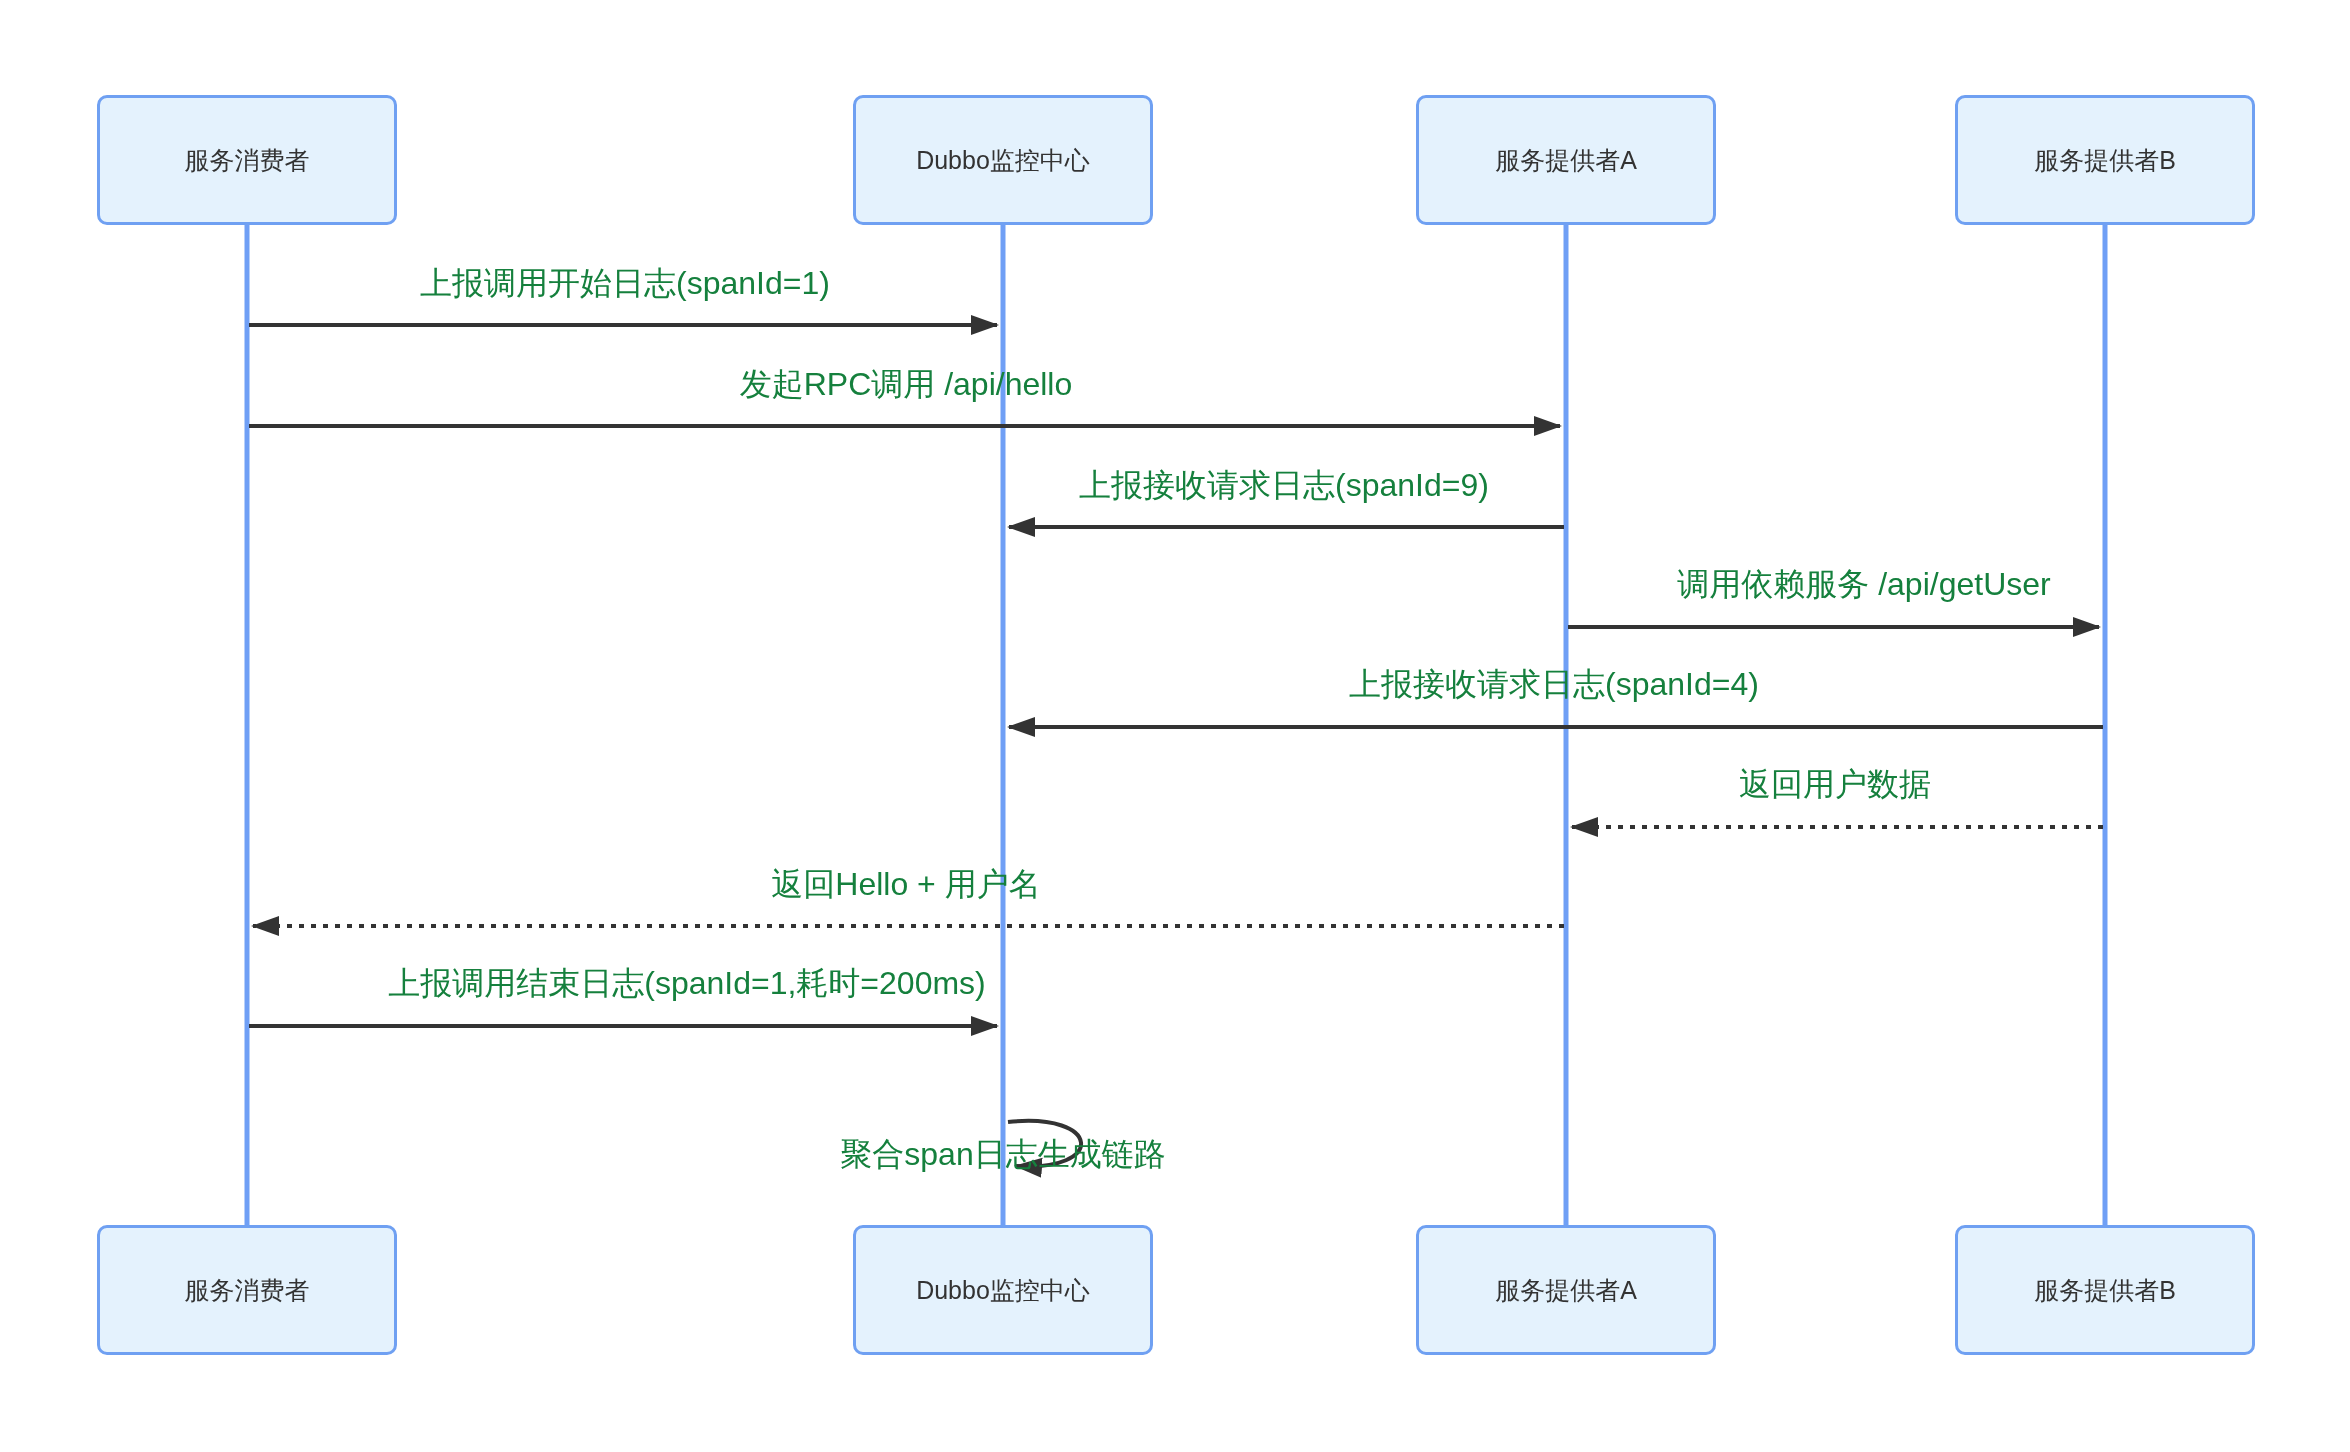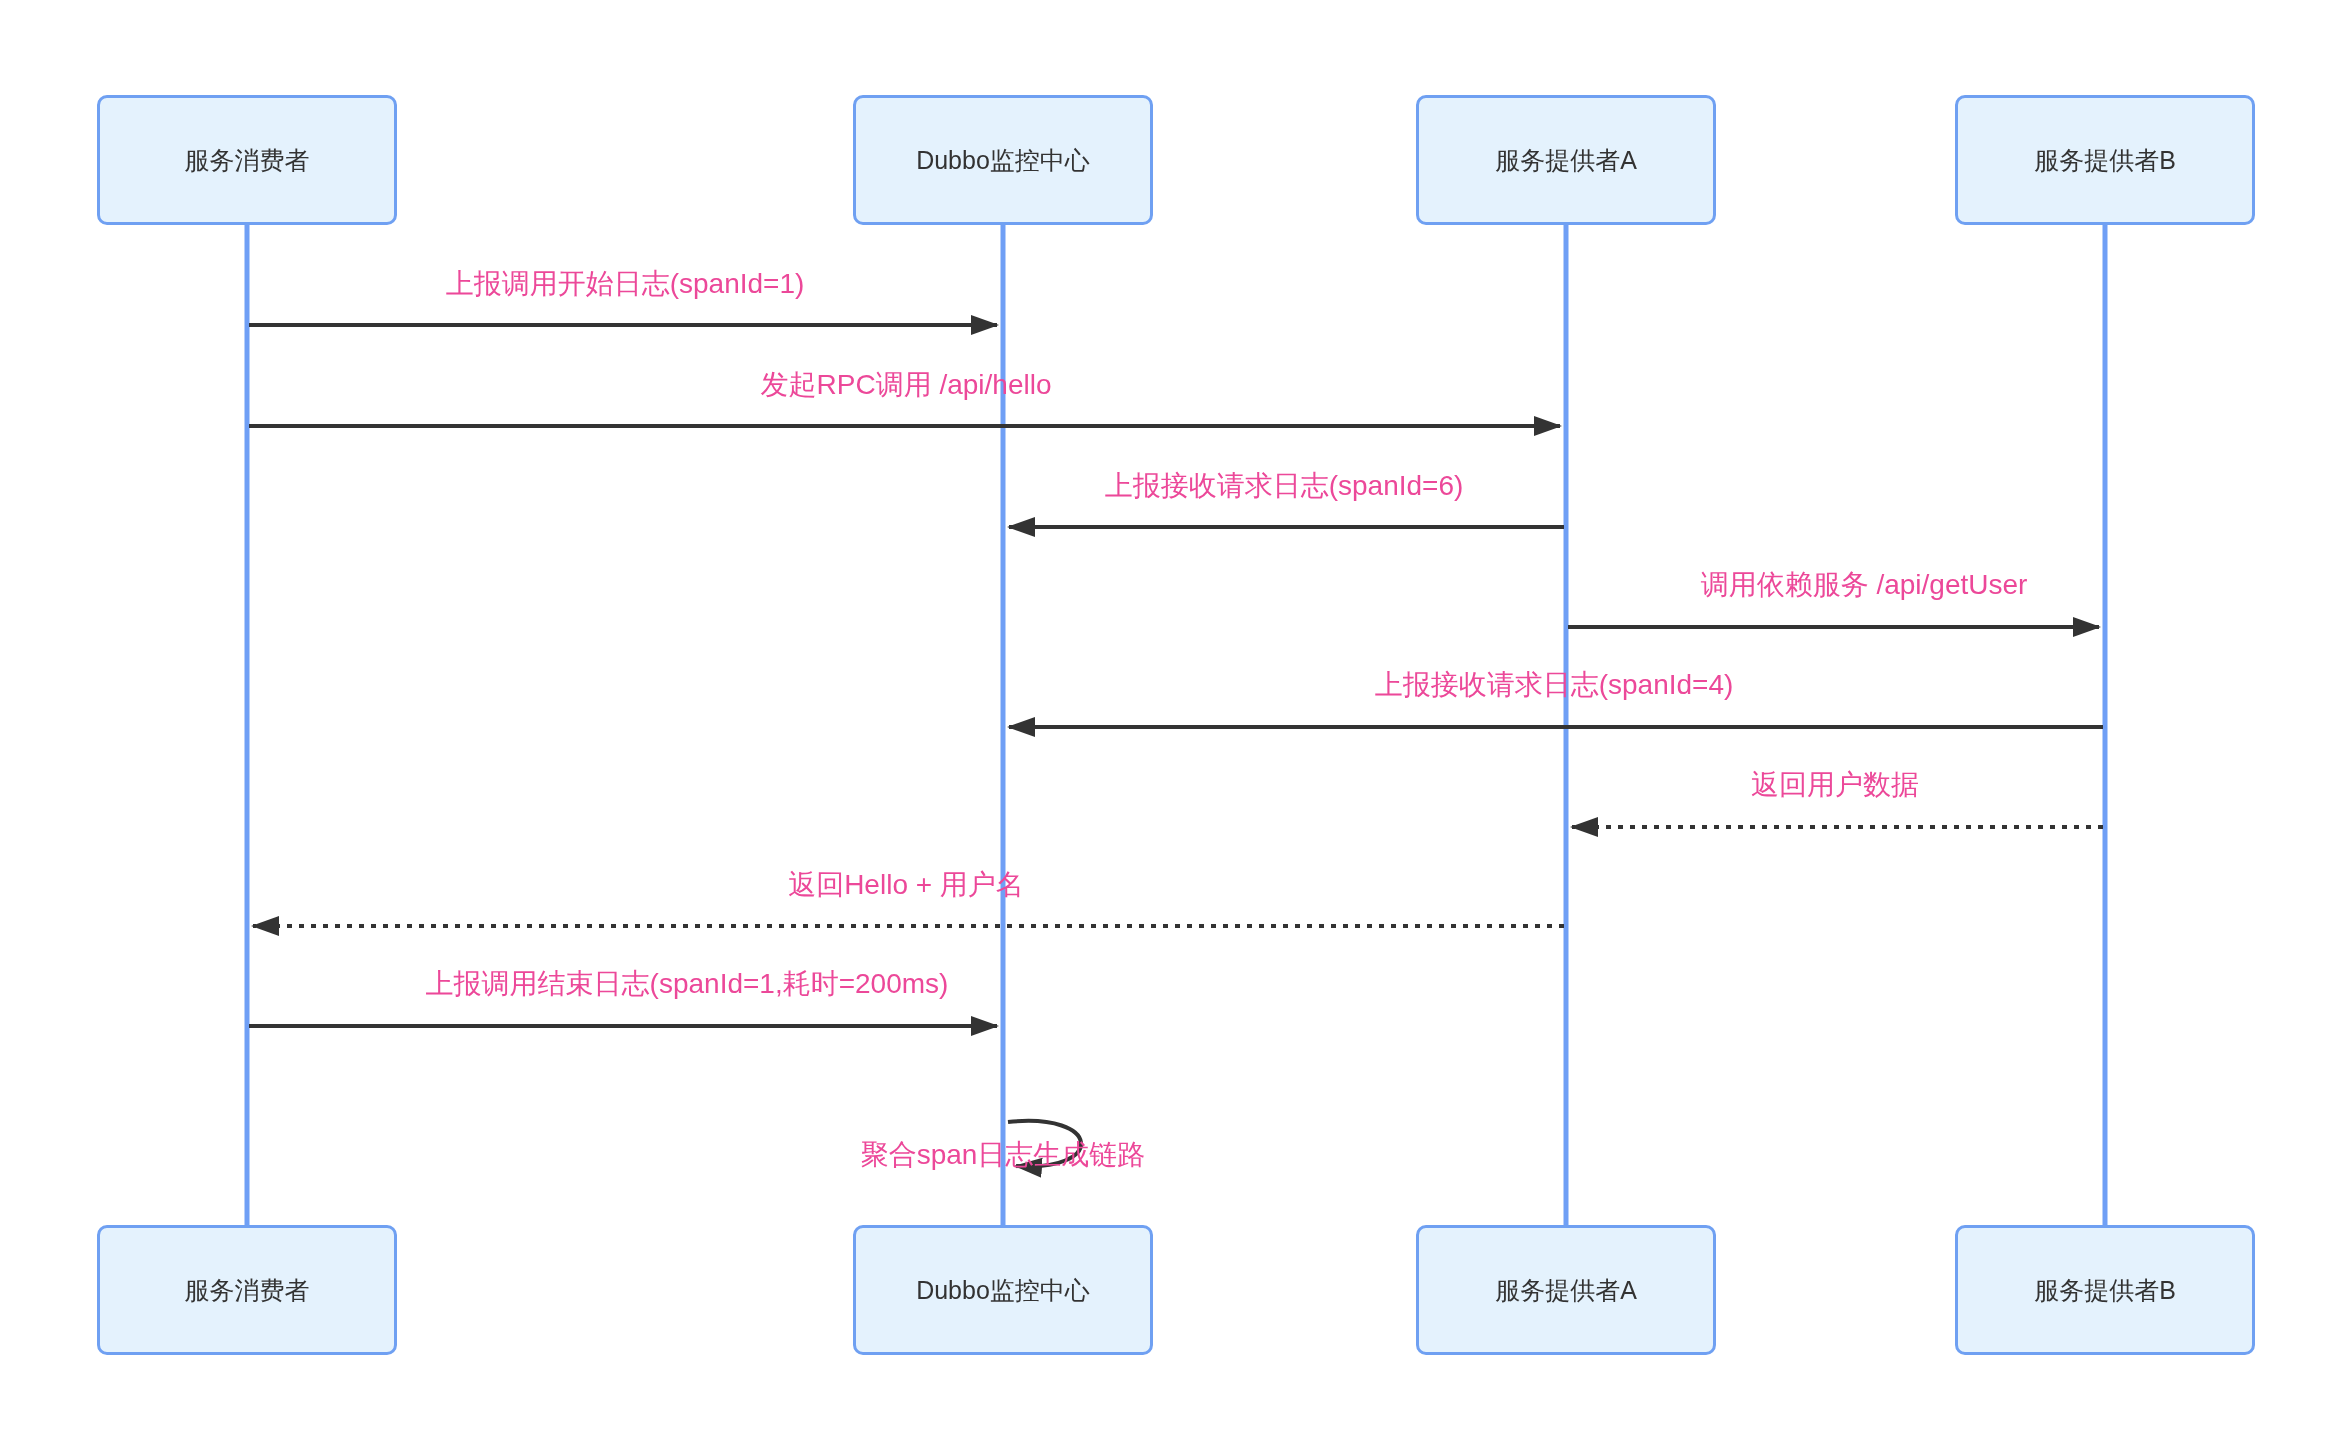--- a/index.html
+++ b/index.html
@@ -31,22 +31,22 @@
     display: flex;
     align-items: center;
     justify-content: center;
     font-size: 25px;
     color: #333333;
     white-space: nowrap;
   }
   .msg-label {
     position: absolute;
     transform: translate(-50%, -50%);
-    font-size: 28px;
-    color: #ec4899;
+    font-size: 32px;
+    color: #15803d;
     white-space: nowrap;
   }
 </style>
 </head>
 <body>
 
 <div class="canvas">
 
   <svg class="layer" width="2350" height="1452" viewBox="0 0 2350 1452">
     <defs>
@@ -77,21 +77,21 @@
   <div class="actor-box" style="left:1416px;top:95px;">服务提供者A</div>
   <div class="actor-box" style="left:1955px;top:95px;">服务提供者B</div>
 
   <div class="actor-box" style="left:97px;  top:1225px;">服务消费者</div>
   <div class="actor-box" style="left:853px; top:1225px;">Dubbo监控中心</div>
   <div class="actor-box" style="left:1416px;top:1225px;">服务提供者A</div>
   <div class="actor-box" style="left:1955px;top:1225px;">服务提供者B</div>
 
   <div class="msg-label" style="left:625px;  top:284px;">上报调用开始日志(spanId=1)</div>
   <div class="msg-label" style="left:906px;  top:385px;">发起RPC调用 /api/hello</div>
-  <div class="msg-label" style="left:1284px; top:486px;">上报接收请求日志(spanId=6)</div>
+  <div class="msg-label" style="left:1284px; top:486px;">上报接收请求日志(spanId=9)</div>
   <div class="msg-label" style="left:1835px; top:585px;margin-left:29px;">调用依赖服务 /api/getUser</div>
   <div class="msg-label" style="left:1554px; top:685px;">上报接收请求日志(spanId=4)</div>
   <div class="msg-label" style="left:1835px; top:785px;">返回用户数据</div>
   <div class="msg-label" style="left:906px;  top:885px;">返回Hello + 用户名</div>
   <div class="msg-label" style="left:661px;  top:984px;margin-left:26px;">上报调用结束日志(spanId=1,耗时=200ms)</div>
   <div class="msg-label" style="left:1003px; top:1148px;margin-top:7px;">聚合span日志生成链路</div>
 
 </div>
 
 </body></html>

